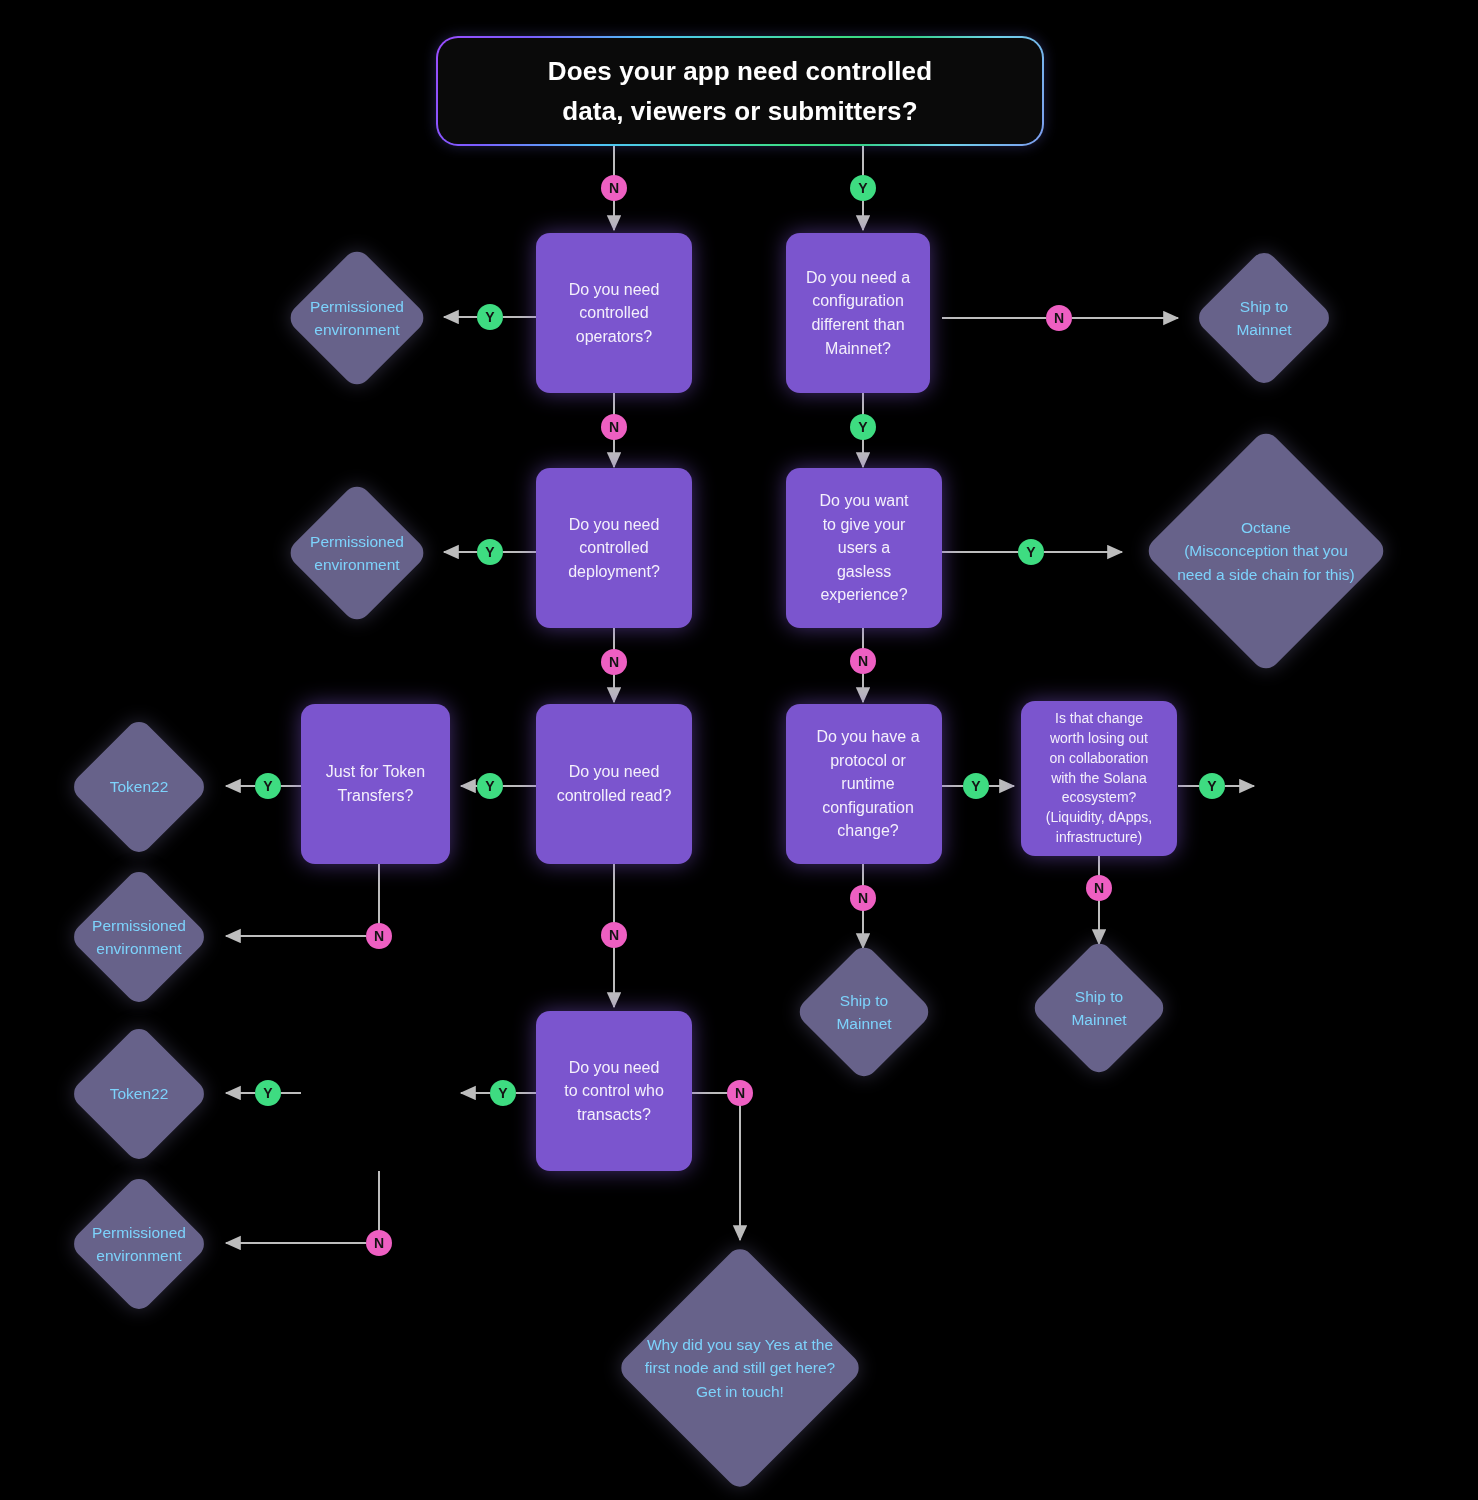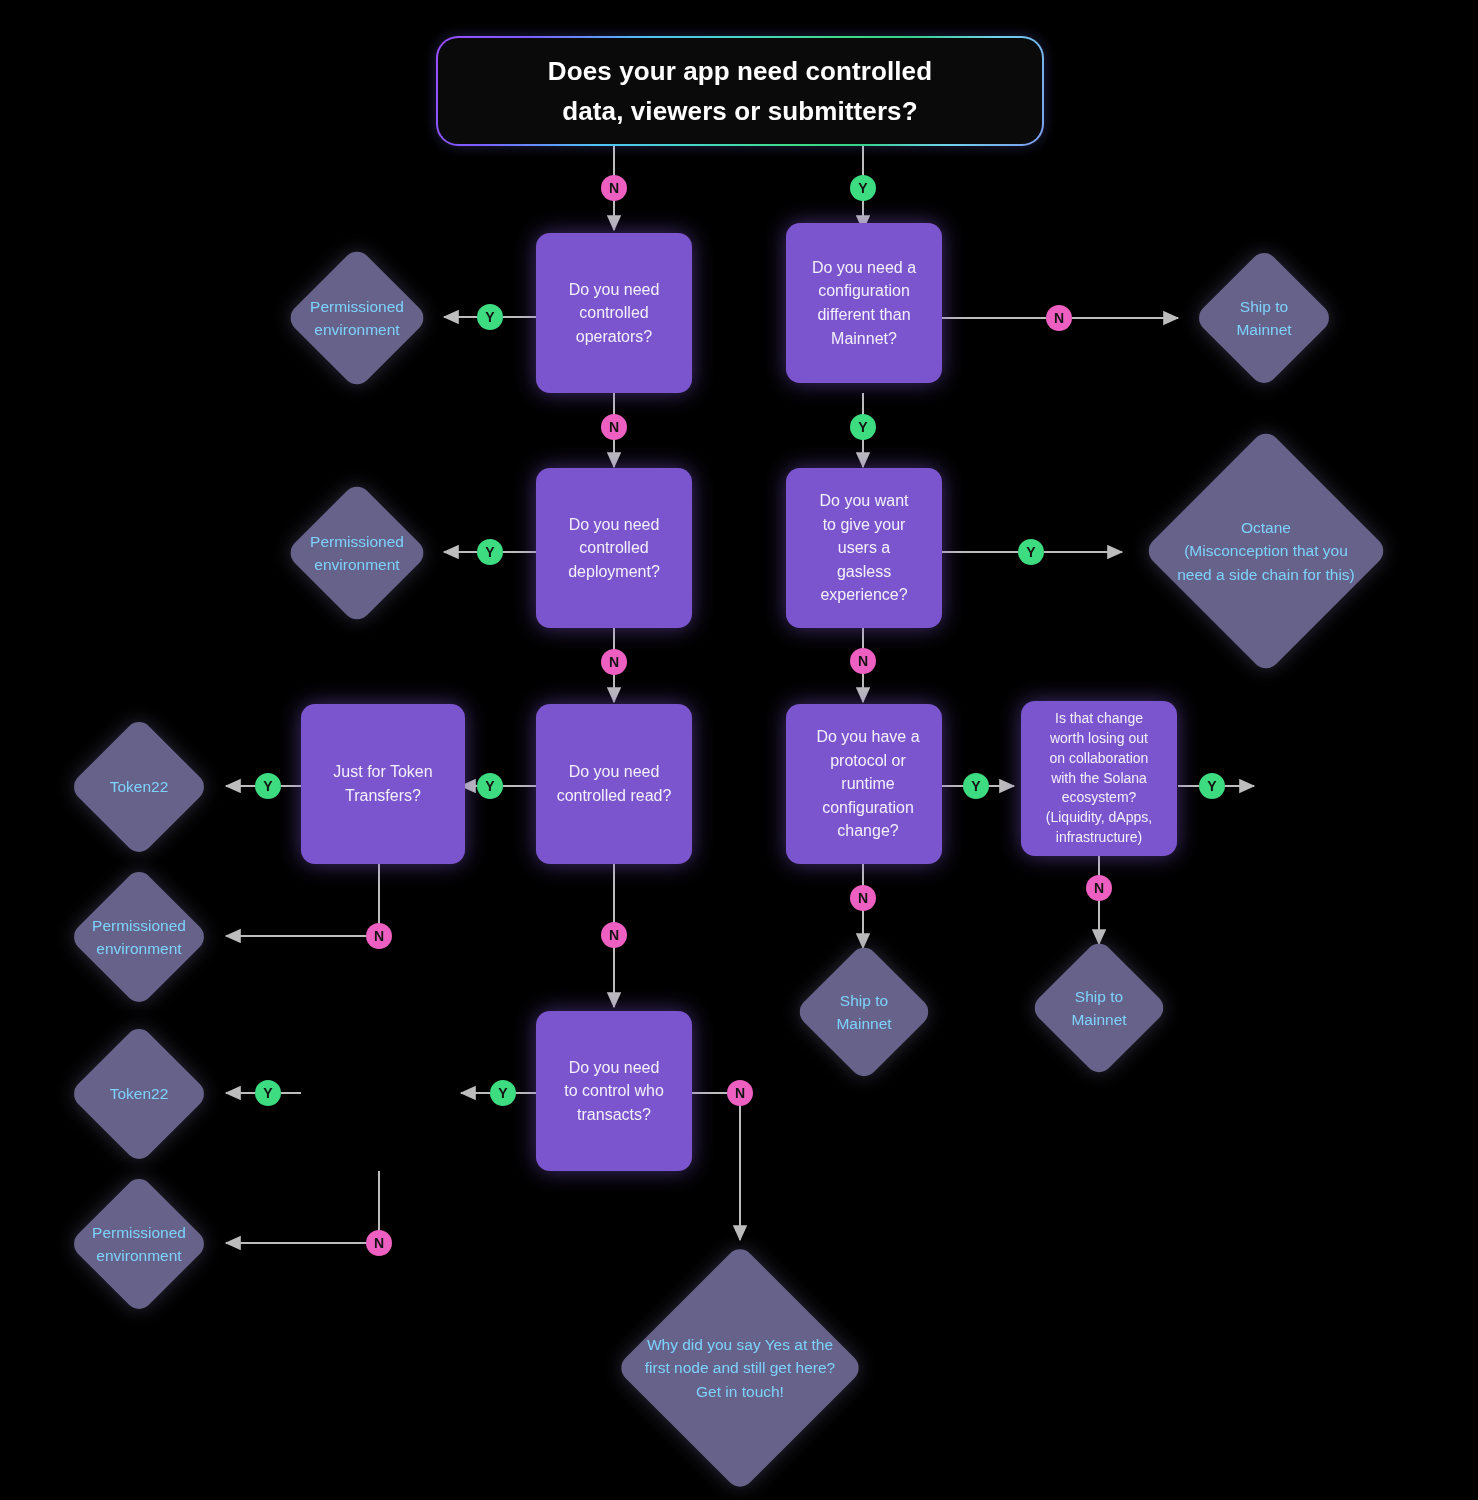--- a/index.html
+++ b/index.html
@@ -218,21 +218,21 @@
 
   <div class="dia" style="left:276px; top:482px; width:162px; height:142px;">
     <div class="shape" style="width:102px;height:102px;"></div>
     <span class="lbl" id="n-controlled_deployment_yes">Permissioned<br>environment</span>
   </div>
 
   <div class="proc" style="left:536px; top:704px; width:156px; height:160px;">
     <span id="n-controlled_read">Do you need<br>controlled  read?</span>
   </div>
 
-  <div class="proc" style="left:301px; top:704px; width:164px; height:160px;">
+  <div class="proc" style="left:301px; top:704px; width:149px; height:160px;">
     <span id="n-just_token_transfers">Just for Token<br>Transfers?</span>
   </div>
 
   <div class="dia" style="left:58px; top:716px; width:162px; height:142px;">
     <div class="shape" style="width:100px;height:100px;"></div>
     <span class="lbl" id="n-token22_transfers">Token22</span>
   </div>
 
   <div class="dia" style="left:58px; top:866px; width:162px; height:142px;">
     <div class="shape" style="width:100px;height:100px;"></div>
@@ -252,21 +252,21 @@
   <div class="dia" style="left:58px; top:1173px; width:162px; height:142px;">
     <div class="shape" style="width:100px;height:100px;"></div>
     <span class="lbl" id="n-permissioned_tokens">Permissioned<br>environment</span>
   </div>
 
   <div class="dia" style="left:594px; top:1246px; width:292px; height:244px;">
     <div class="shape" style="width:176px;height:176px;"></div>
     <span class="lbl" id="n-why_yes">Why did you say Yes at the<br>first node and still get here?<br>Get in touch!</span>
   </div>
 
-  <div class="proc" style="left:786px; top:223px; width:156px; height:160px;">
+  <div class="proc" style="left:786px; top:233px; width:144px; height:160px;">
     <span id="n-config_different">Do you need a<br>configuration<br>different than<br>Mainnet?</span>
   </div>
 
   <div class="dia" style="left:1180px; top:247px; width:168px; height:142px;">
     <div class="shape" style="width:100px;height:100px;"></div>
     <span class="lbl" id="n-ship_mainnet_config">Ship to<br>Mainnet</span>
   </div>
 
   <div class="proc" style="left:786px; top:468px; width:156px; height:160px;">
     <span id="n-gasless">Do you want<br>to give your<br>users a<br>gasless<br>experience?</span>

